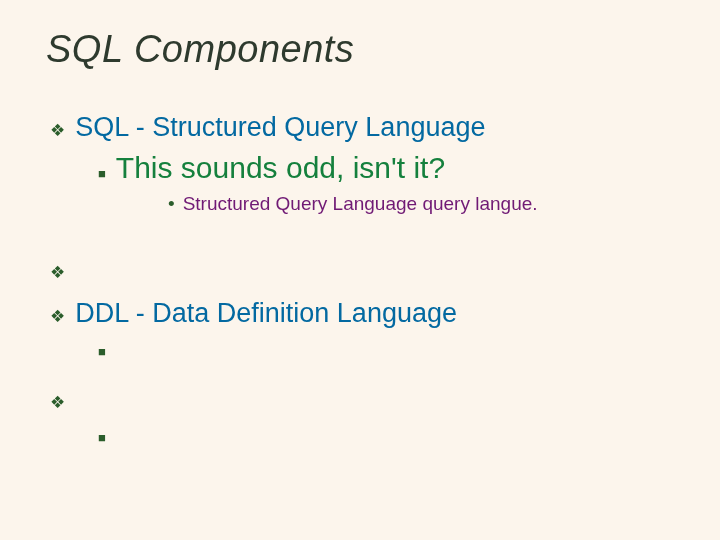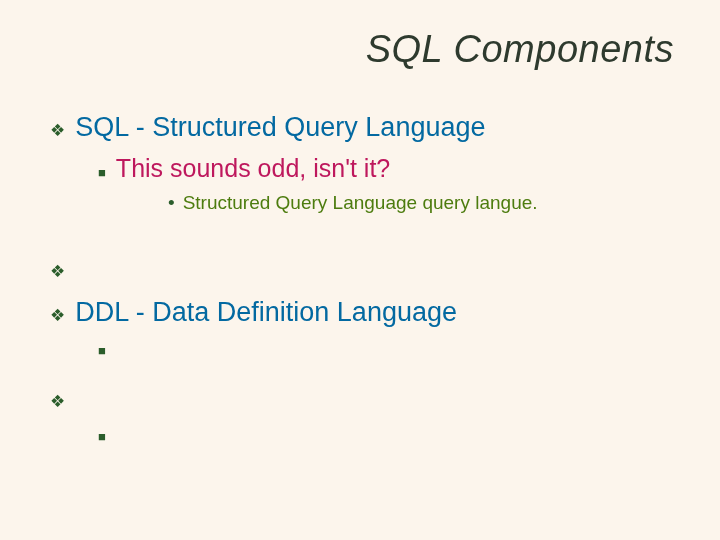--- a/index.html
+++ b/index.html
@@ -9,21 +9,20 @@
     height: 540px;
     background: #fcf5ec;
     font-family: Arial, Helvetica, sans-serif;
     color: #2b5d2b;
   }
   .slide {
     box-sizing: border-box;
     padding: 28px 46px 30px 46px;
     width: 720px;
     height: 540px;
-    text-align: right;
   }
   .title {
     font-size: 38px;
     font-style: italic;
     font-weight: 400;
     color: #2e3a2e;
     margin: 0 0 40px 0;
     letter-spacing: 0.5px;
   }
   .lvl1 {
@@ -53,42 +52,42 @@
     margin-bottom: 6px;
   }
   .lvl2 .bullet-sq {
     font-size: 13px;
     line-height: 22px;
     margin-right: 10px;
     color: #2b5d2b;
     flex: 0 0 auto;
   }
   .lvl2 .txt {
-    font-size: 25px;
+    font-size: 30px;
     line-height: 26px;
-    color: #be185d;
+    color: #15803d;
   }
   .lvl3 {
     display: flex;
     align-items: baseline;
     margin-left: 122px;
     margin-top: 8px;
     margin-bottom: 16px;
   }
   .lvl3 .bullet-dot {
     font-size: 19px;
     line-height: 20px;
     margin-right: 8px;
     color: #2b5d2b;
     flex: 0 0 auto;
   }
   .lvl3 .txt {
     font-size: 19px;
     line-height: 22px;
-    color: #4d7c0f;
+    color: #701a75;
   }
   .gap-sm { height: 10px; }
   .gap-md { height: 18px; }
 </style>
 </head>
 <body>
 
 <div class="slide">
 
   <h1 class="title">SQL Components</h1>

